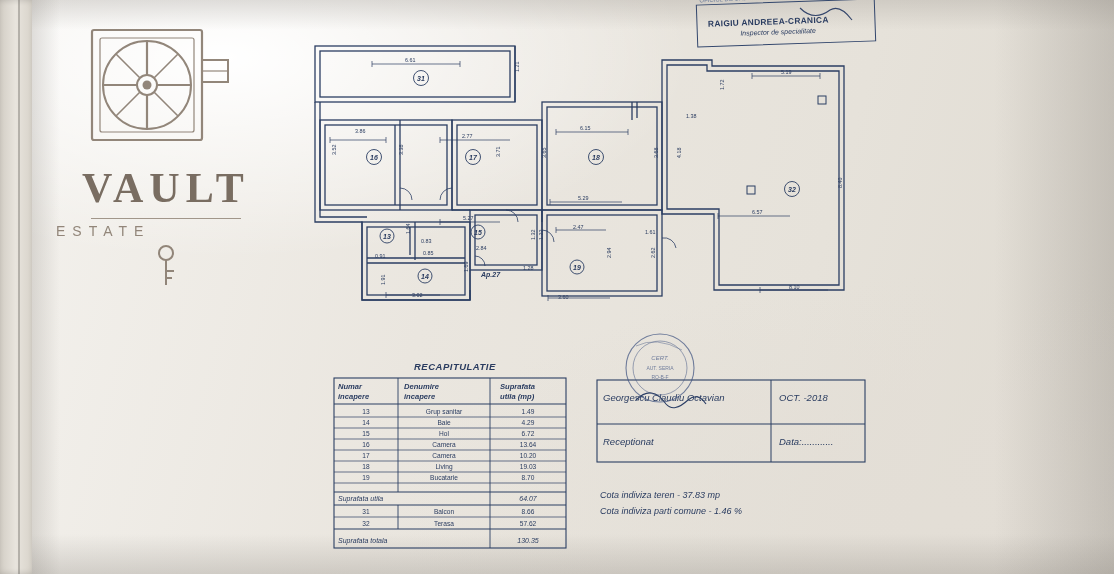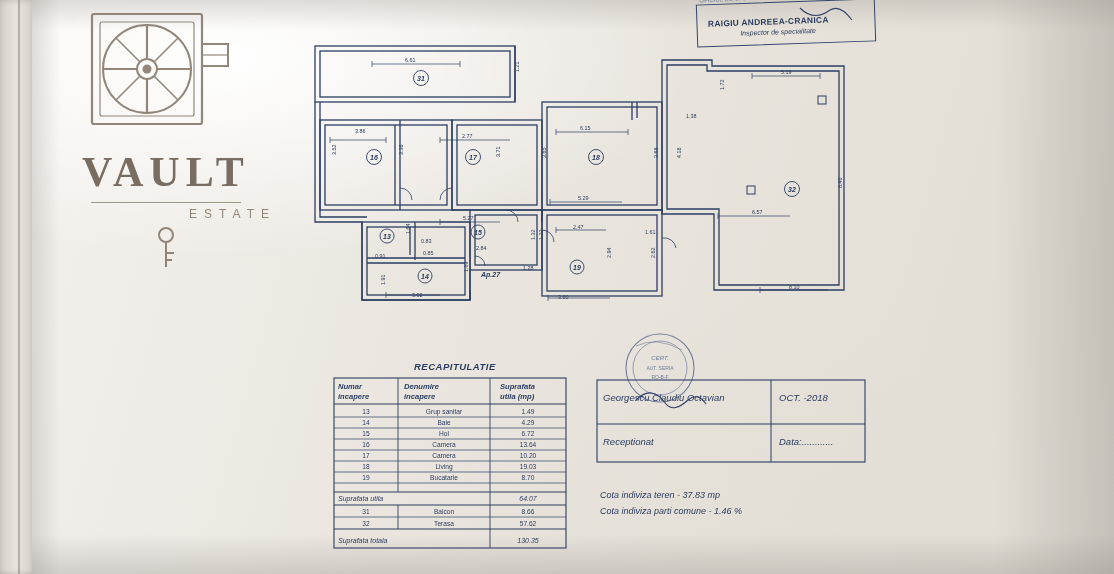--- a/index.html
+++ b/index.html
@@ -40,33 +40,33 @@
     position:absolute; left:0; bottom:0; width:1114px; height:40px;
     background:linear-gradient(0deg, rgba(140,135,128,.30), rgba(140,135,128,0));
   }
   .shadeR{
     position:absolute; right:0; top:0; width:120px; height:574px;
     background:linear-gradient(270deg, rgba(130,125,118,.30), rgba(130,125,118,0));
   }
 
   
   .logo {
-    position:absolute; left:56px; top:4px; width:220px; height:220px;
+    position:absolute; left:56px; top:20px; width:220px; height:220px;
     color:#8b7f73;
     opacity:.92;
   }
   .logo .vault {
     font-family:"Liberation Serif", serif;
     font-size:42px; letter-spacing:6px; font-weight:700;
     color:#6f6256; text-align:center;
   }
   .logo .estate {
     font-family:"Liberation Sans", sans-serif;
-    font-size:12px; letter-spacing:7px;
-    color:#8a7d70; text-align:right; margin-top:2px;
+    font-size:14px; letter-spacing:7px;
+    color:#8a7d70; text-align:left; margin-top:2px;
   }
   .logo .rule{
     width:150px; height:1px; background:#9b8f82; margin:6px auto 4px auto;
   }
 
   
   .plan { position:absolute; left:0; top:0; }
   svg text { font-family:"Liberation Sans", sans-serif; fill:#2a3c60; }
   .dim { font-size:5.4px; }
   .rno { font-size:7px; font-weight:700; font-style:italic; }

